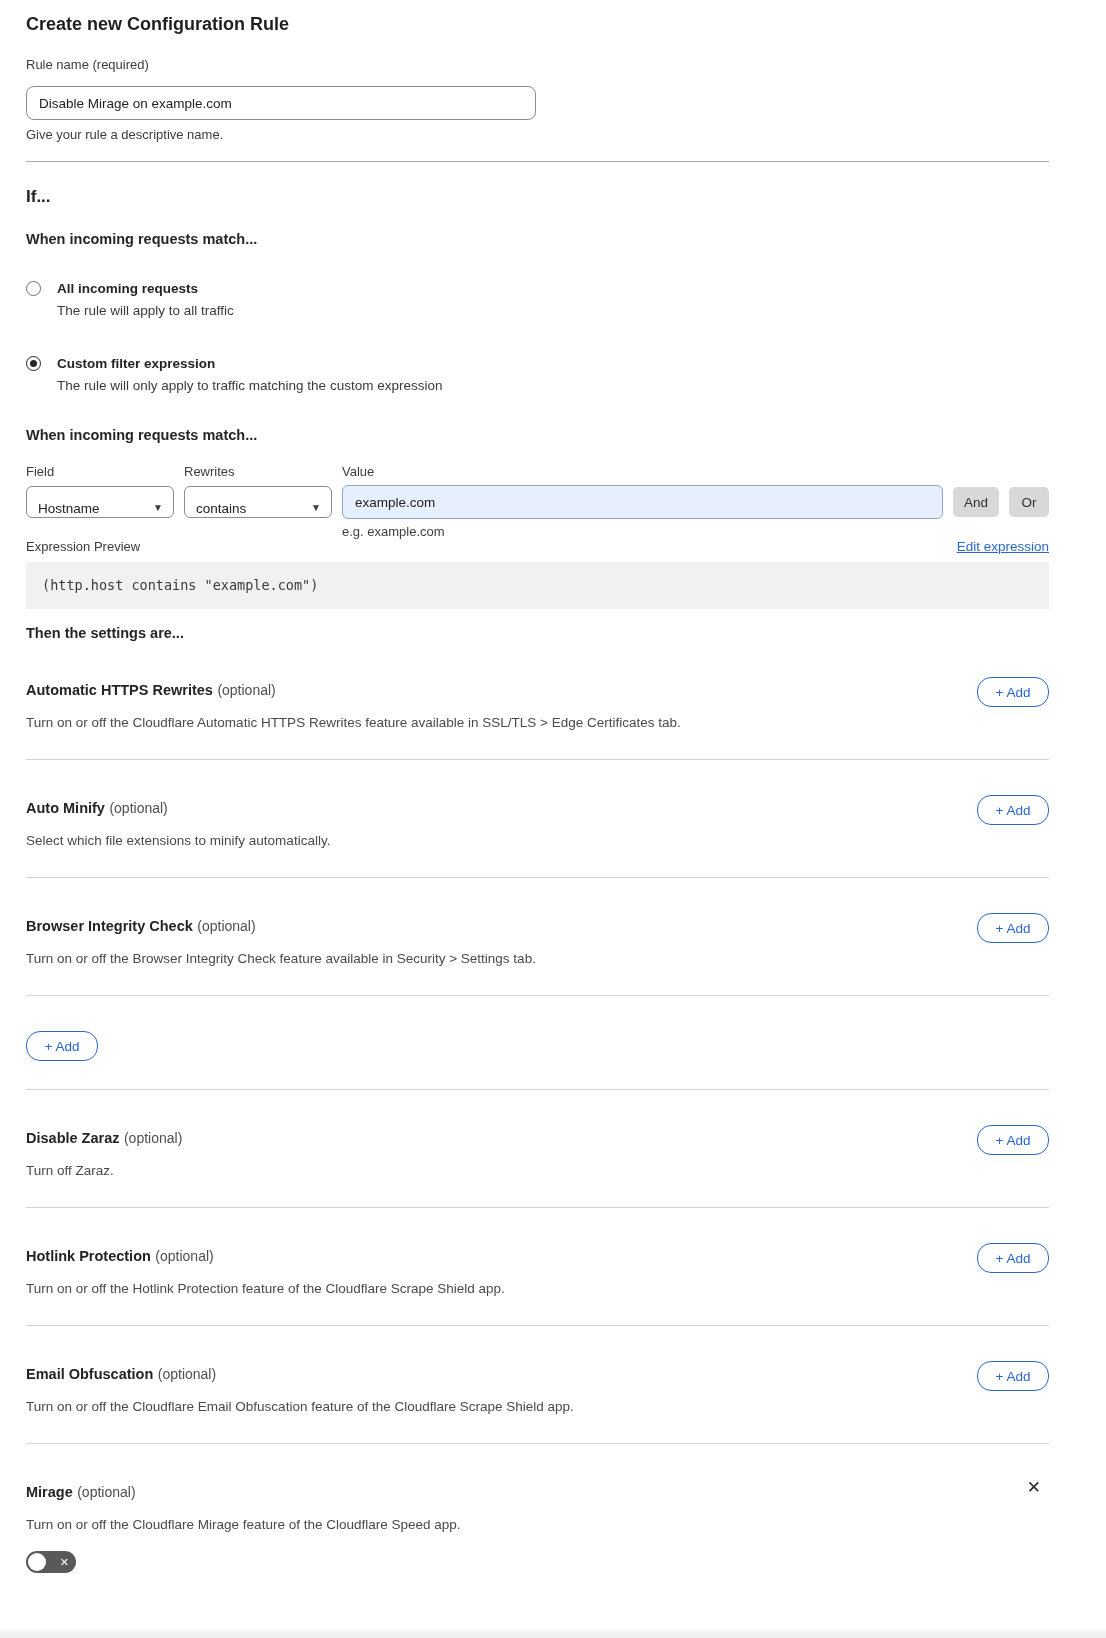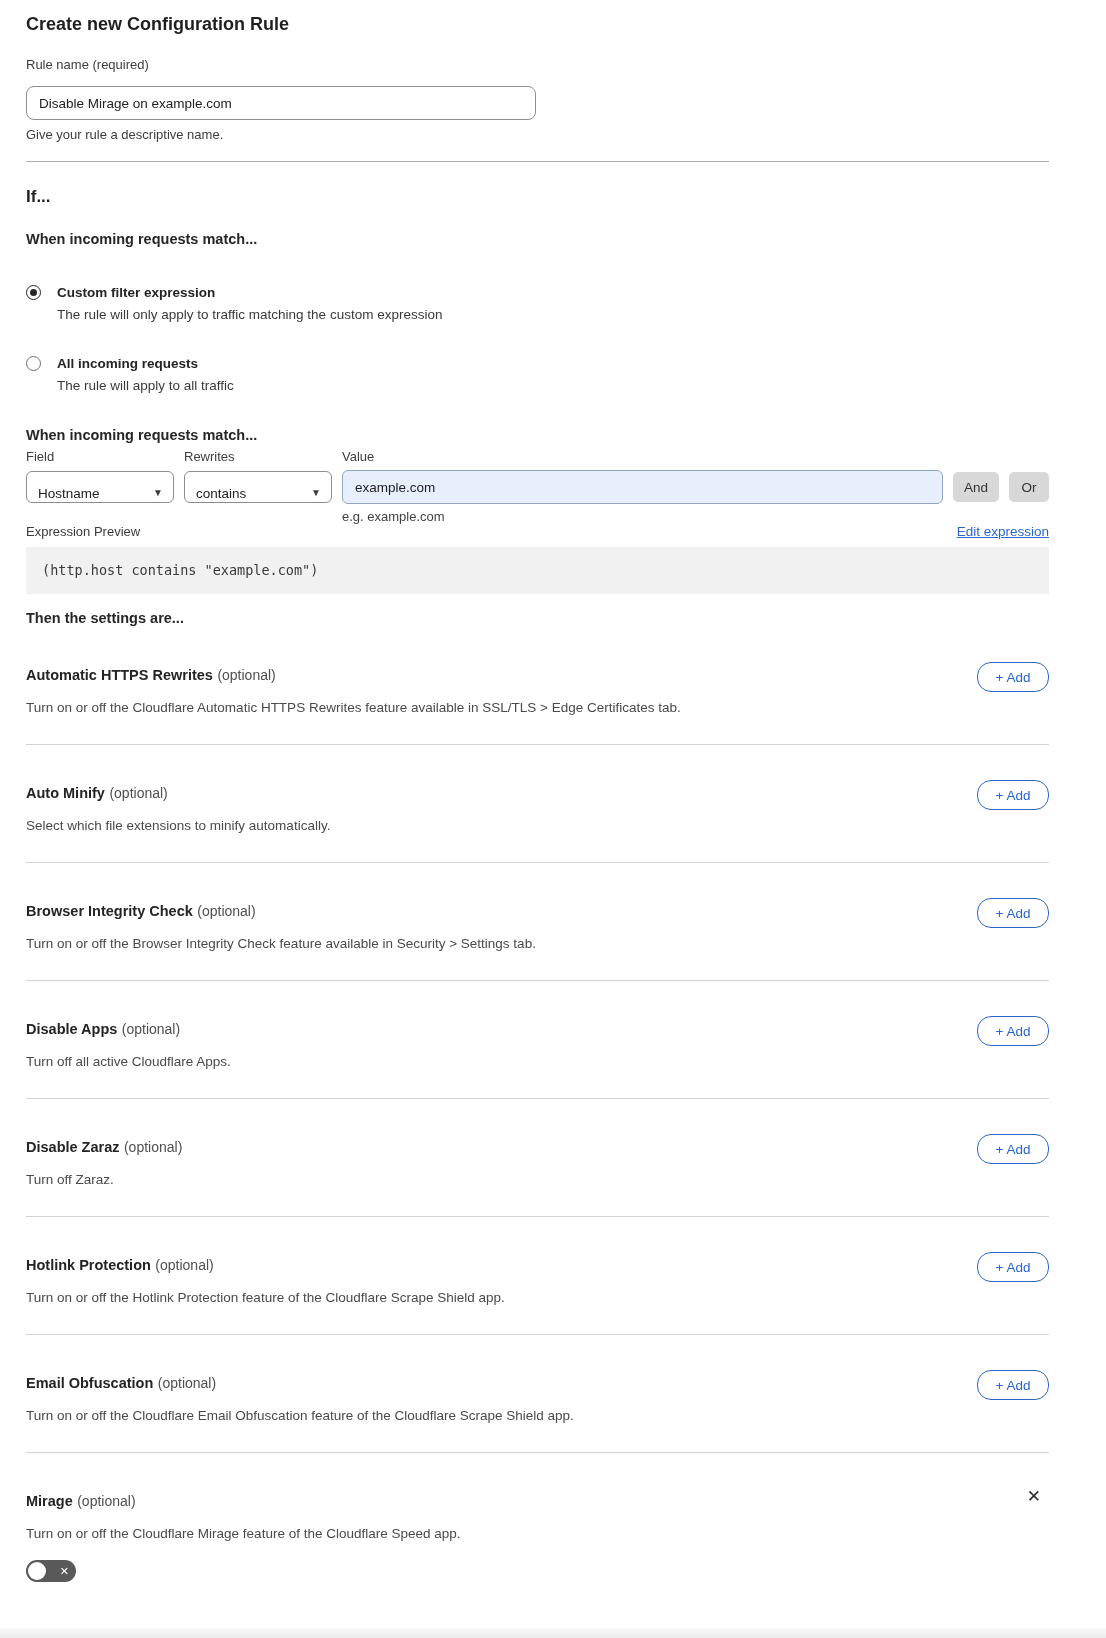--- a/index.html
+++ b/index.html
@@ -35,21 +35,21 @@
     margin-top:1px; position:relative; background:#fff;
   }
   .radio-circle.selected { border-color:#262626; }
   .radio-circle.selected::after {
     content:""; position:absolute; left:50%; top:50%; width:7px; height:7px;
     margin:-3.5px 0 0 -3.5px; border-radius:50%; background:#262626;
   }
   .radio-texts b { display:block; font-size:13.5px; line-height:17px; color:#242424; }
   .radio-texts p { margin:5px 0 0 0; font-size:13.5px; line-height:17px; color:#3a3a3a; font-weight:400; }
 
-  .builder { margin-top:5px; display:grid; grid-template-columns:148px 148px 1fr 46px 40px; column-gap:10px; row-gap:6px; align-items:center; }
+  .builder { margin-top:20px; display:grid; grid-template-columns:148px 148px 1fr 46px 40px; column-gap:10px; row-gap:6px; align-items:center; }
   .col-label { font-size:13px; color:#3d3d3d; line-height:15px; align-self:end; }
   .select {
     height:32px; border:1px solid #8d8d8d; border-radius:6px; background:#fff;
     display:flex; align-items:center; justify-content:space-between; padding:12px 10px 0 11px;
     font-size:13.5px; color:#222; cursor:pointer;
   }
   .chevron { font-size:10px; color:#3c3c3c; line-height:1; }
   .value-input {
     height:32px; width:100%; border:1px solid #8fa6c9; border-radius:6px; background:#e7effc;
     padding:16px 12px; font-size:13.5px; color:#222; font-family:"Liberation Sans",sans-serif; outline:none;
@@ -110,36 +110,36 @@
 
   <label class="field-label">Rule name (required)</label>
   <input class="name-input" type="text" value="Disable Mirage on example.com" style="">
   <div class="helper">Give your rule a descriptive name.</div>
 
   <hr class="main-divider">
 
   <h2 class="if-heading">If...</h2>
   <h3 class="sub-heading">When incoming requests match...</h3>
 
+  <div class="radio-option first">
+    <span class="radio-circle"></span>
+    <span class="radio-texts">
+      <b>All incoming requests</b>
+      <p>The rule will apply to all traffic</p>
+    </span>
+  </div>
+
   <div class="radio-option second">
     <span class="radio-circle selected"></span>
     <span class="radio-texts">
       <b>Custom filter expression</b>
       <p>The rule will only apply to traffic matching the custom expression</p>
     </span>
   </div>
 
-  <div class="radio-option first">
-    <span class="radio-circle"></span>
-    <span class="radio-texts">
-      <b>All incoming requests</b>
-      <p>The rule will apply to all traffic</p>
-    </span>
-  </div>
-
   <h3 class="sub-heading" style="margin-top:33px;">When incoming requests match...</h3>
 
   <div class="builder">
     <span class="col-label">Field</span>
     <span class="col-label">Rewrites</span>
     <span class="col-label">Value</span>
     <span></span>
       <span></span>
 
     <div class="select">
@@ -185,25 +185,20 @@
   <div class="setting-row">
     <div class="setting-info">
       <span class="setting-title">Browser Integrity Check</span>
       <span class="optional">(optional)</span>
       <p class="setting-desc">Turn on or off the Browser Integrity Check feature available in Security &gt; Settings tab.</p>
     </div>
     <button class="add-btn">+ Add</button>
   </div>
 
   <div class="setting-row">
-    <div class="setting-info">
-      <span class="setting-title">Disable Apps</span>
-      <span class="optional">(optional)</span>
-      <p class="setting-desc">Turn off all active Cloudflare Apps.</p>
-    </div>
     <button class="add-btn">+ Add</button>
   </div>
 
   <div class="setting-row">
     <div class="setting-info">
       <span class="setting-title">Disable Zaraz</span>
       <span class="optional">(optional)</span>
       <p class="setting-desc">Turn off Zaraz.</p>
     </div>
     <button class="add-btn">+ Add</button>

